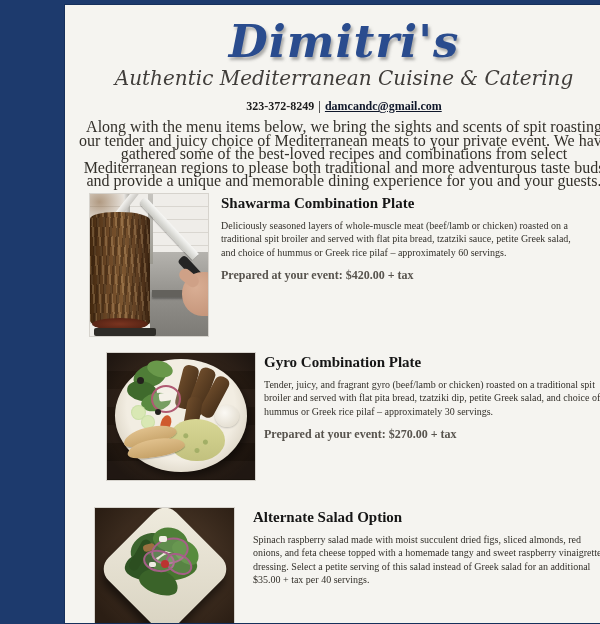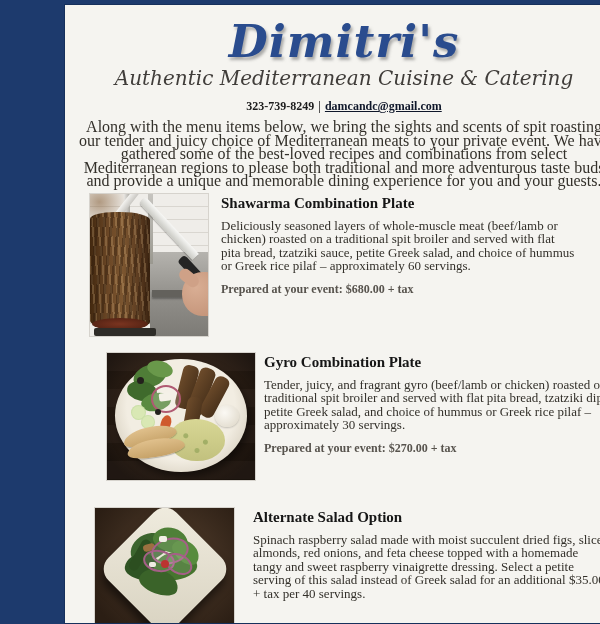--- a/index.html
+++ b/index.html
@@ -35,21 +35,21 @@
     width:540px;margin:7px auto 0;text-align:center;
     font-size:16px;line-height:13.5px;color:#33302a;
   }
   
   .item{display:flex;align-items:flex-start;}
   .item .txt{padding-top:2px;}
   .item h2{
     margin:0 0 7px;font-weight:bold;font-size:15px;line-height:17px;color:#161616;
   }
   .item p.desc{
-    margin:0 0 9px;font-size:13px;line-height:13.5px;color:#33302a;width:356px;
+    margin:0 0 9px;font-size:10px;line-height:13.5px;color:#33302a;width:356px;
   }
   .item p.price{
     margin:0;font-weight:bold;font-size:12px;line-height:14px;color:#57534d;
   }
   .item p:empty{display:none;}
   .item1{margin:5px 0 0 24px;}
   .item1 .txt{margin-left:12px;}
   .item2{margin:15px 0 0 41px;}
   .item2 .txt{margin-left:8px;}
   .item3{margin:26px 0 0 29px;}
@@ -160,21 +160,21 @@
 </head>
 <body>
 
 <div class="page">
   <div class="content">
 
     <header>
       <h1 class="logo">Dimitri's</h1>
       <div class="tagline">Authentic Mediterranean Cuisine &amp; Catering</div>
       <div class="contact">
-        <span>323-739-8249</span><span class="sep">|</span><a class="email">damcandc@gmail.com</a>
+        <span>323-372-8249</span><span class="sep">|</span><a class="email">damcandc@gmail.com</a>
       </div>
       <p class="intro">Along with the menu items below, we bring the sights and scents of spit roasting our tender and juicy choice of Mediterranean meats to your private event. We have gathered some of the best-loved recipes and combinations from select Mediterranean regions to please both traditional and more adventurous taste buds and provide a unique and memorable dining experience for you and your guests.</p>
     </header>
 
     <main>
 
       <section class="item item1">
         <div class="photo photo-shawarma">
           <div class="sh-smudge"></div>
           <div class="sh-steel"></div>
@@ -186,21 +186,21 @@
           <div class="sh-meat-bottom"></div>
           <div class="sh-tray"></div>
           <div class="sh-blade"></div>
           <div class="sh-handle"></div>
           <div class="sh-hand"></div>
           <div class="sh-thumb"></div>
         </div>
         <div class="txt">
           <h2>Shawarma Combination Plate</h2>
           <p class="desc">Deliciously seasoned layers of whole-muscle meat (beef/lamb or chicken) roasted on a traditional spit broiler and served with flat pita bread, tzatziki sauce, petite Greek salad, and choice of hummus or Greek rice pilaf – approximately 60 servings.</p>
-          <p class="price">Prepared at your event: $680.00 + tax</p>
+          <p class="price">Prepared at your event: $420.00 + tax</p>
         </div>
       </section>
 
       <section class="item item2">
         <div class="photo photo-gyro">
           <div class="gy-plate"></div>
           <div class="gy-meat gy-m1"></div>
           <div class="gy-meat gy-m2"></div>
           <div class="gy-meat gy-m3"></div>
           <div class="gy-meat gy-m4"></div>

